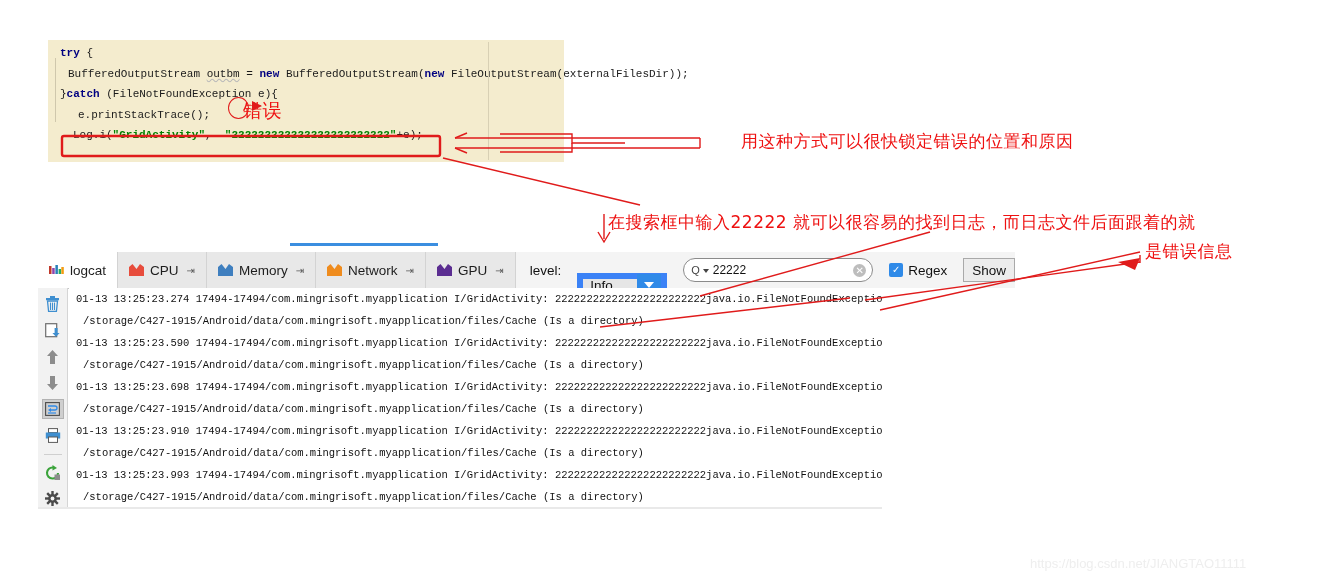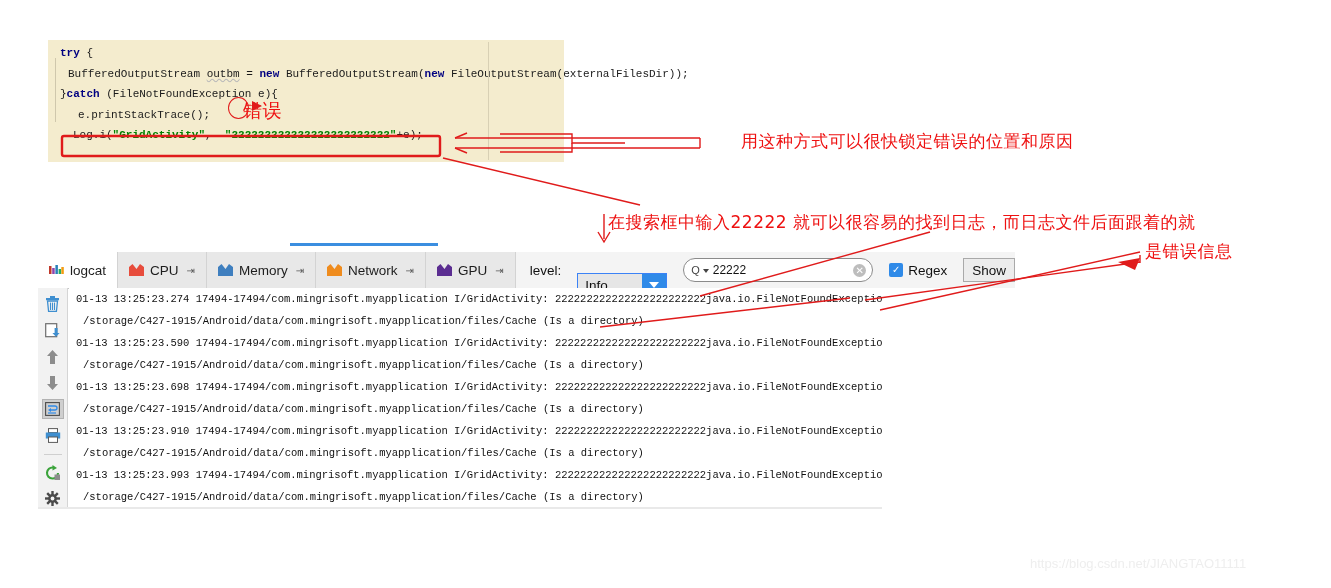--- a/index.html
+++ b/index.html
@@ -72,21 +72,21 @@
     box-sizing:border-box;
   }
   .tab.active{background:#ffffff;border-right:1px solid #d3d3d3;text-align:center;}
   .tabicon{width:15px;height:13px;display:inline-block;flex:none;}
   .pin{font-size:10px;color:#5a5a5a;margin-left:2px;}
   #tools-right{
     display:flex;align-items:center;gap:16px;padding-left:14px;background:#f4f4f4;flex:1;
   }
   .lbl{font-size:13.5px;color:#111;}
   #level-select{
-    width:90px;height:24px;background:#e6e6e6;border:1px solid #3b82f6;
+    width:90px;height:24px;background:#e6e6e6;border:6px solid #3b82f6;
     display:flex;align-items:center;box-sizing:border-box;margin-top:30px;
   }
   #level-select .val{flex:1;padding-left:7px;font-size:13.5px;color:#111;}
   #level-arrow{
     width:24px;height:22px;background:#2f8ae8;display:flex;align-items:center;justify-content:center;
   }
   #level-arrow .car{
     width:0;height:0;border-left:5px solid transparent;border-right:5px solid transparent;
     border-top:6px solid #fff;
   }

